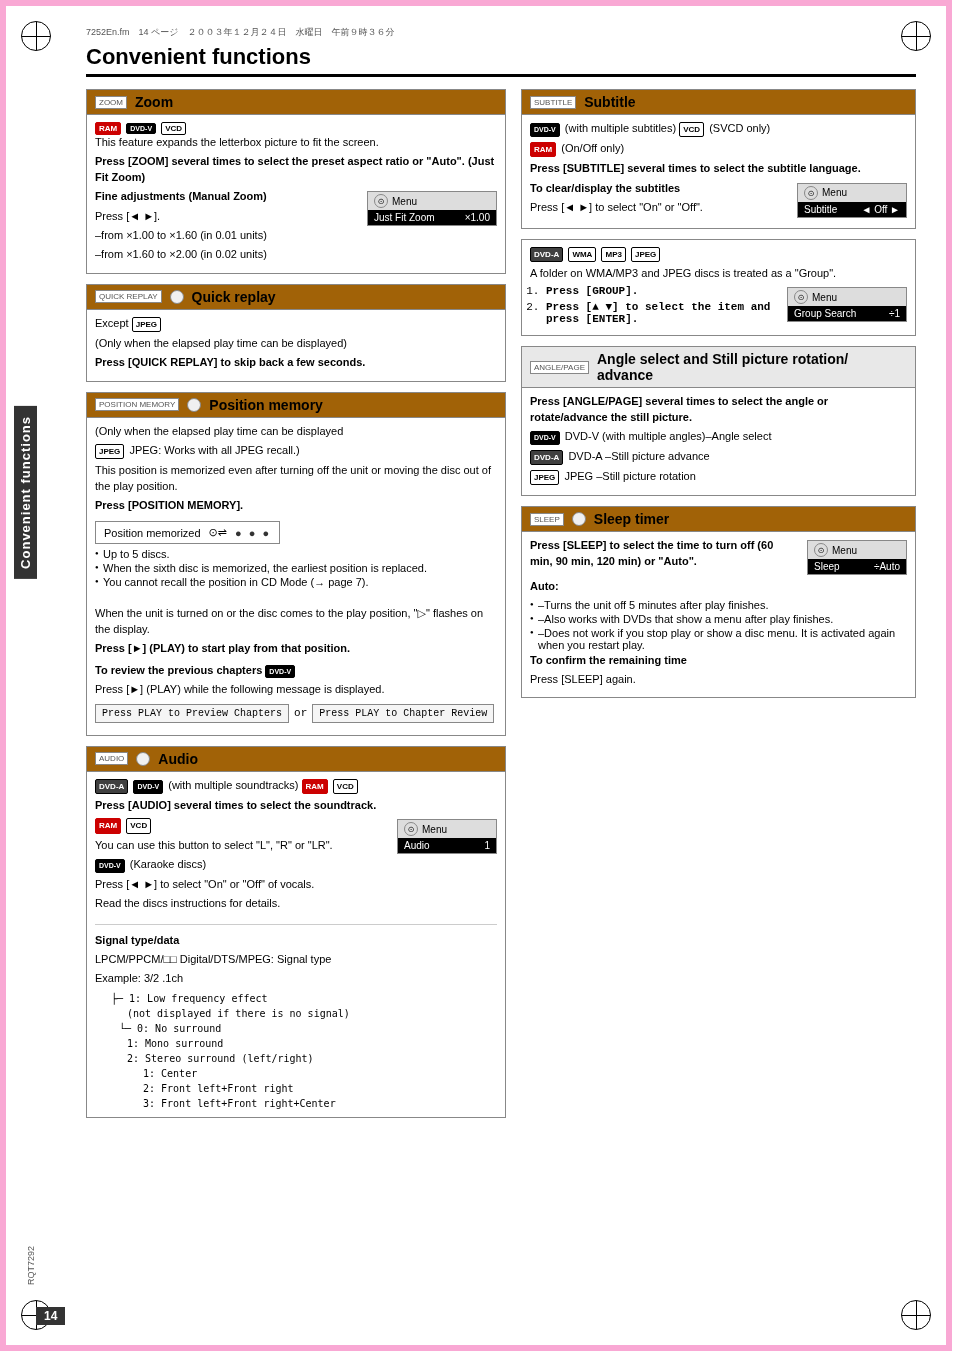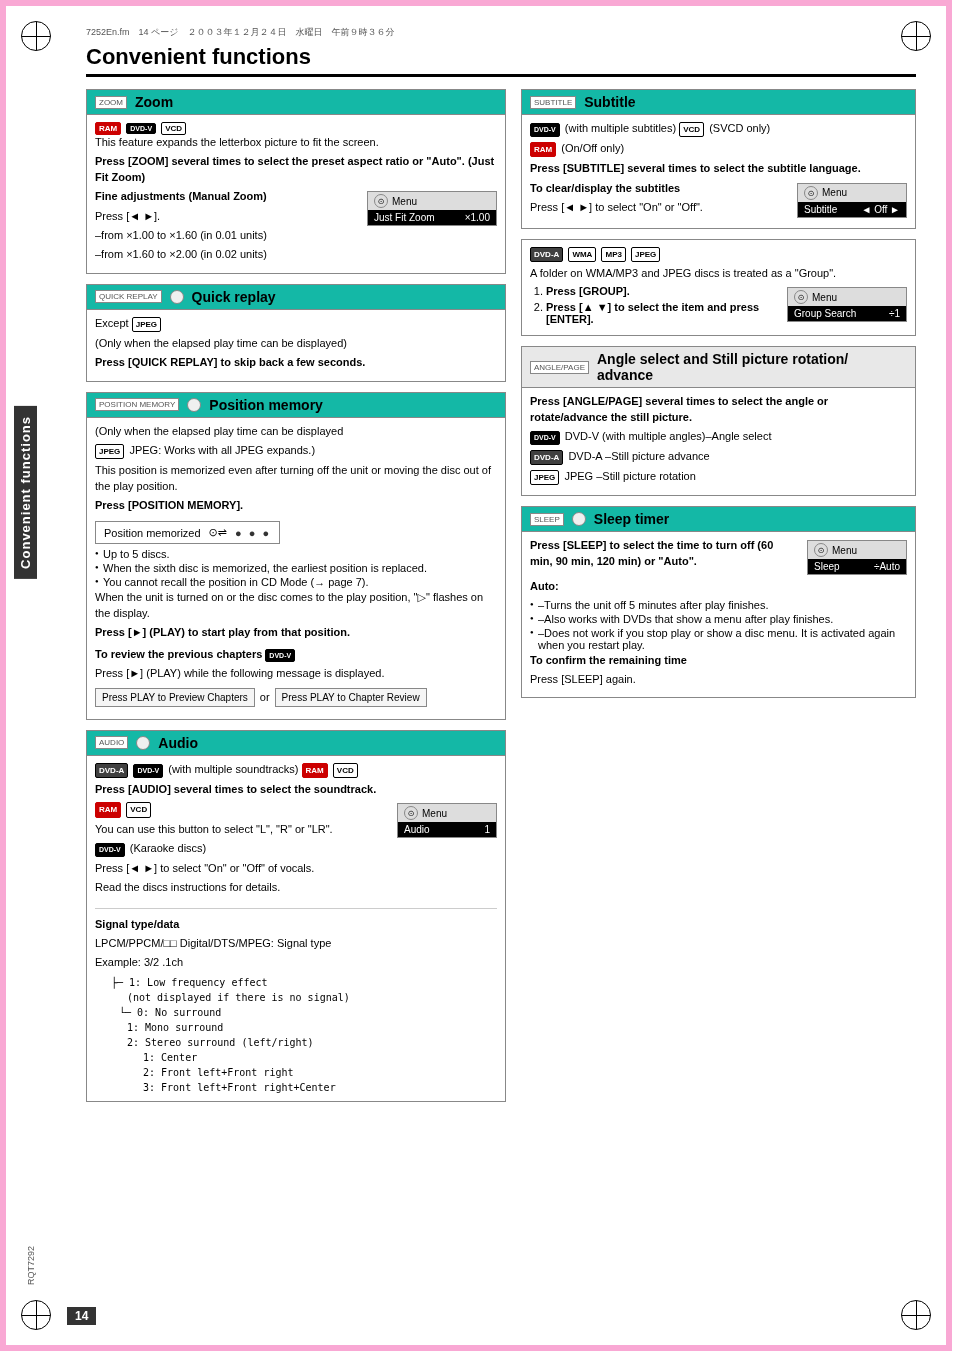--- a/index.html
+++ b/index.html
@@ -69,21 +69,21 @@
       gap: 15px;
       margin-left: 20px;
     }
     .left-col { flex: 0 0 420px; }
     .right-col { flex: 1; }
     .section-box {
       border: 1px solid #888;
       margin-bottom: 10px;
     }
     .section-header {
-      background: #14b8a6;
+      background: #a16207;
       border-bottom: 1px solid #888;
       padding: 4px 8px;
       display: flex;
       align-items: center;
       gap: 8px;
     }
     .section-label-tag {
       font-size: 8px;
       border: 1px solid #888;
       padding: 1px 3px;
@@ -140,28 +140,29 @@
       font-size: 10px;
     }
     .bullet-list { list-style: none; padding: 0; }
     .bullet-list li { padding-left: 8px; position: relative; margin-bottom: 2px; }
     .bullet-list li::before { content: '●'; position: absolute; left: 0; font-size: 6px; top: 2px; }
     .press-play-boxes {
       display: flex;
       align-items: center;
       gap: 5px;
       margin: 6px 0;
+      font-family: Liberation Mono, monospace;
     }
     .press-box {
       border: 1px solid #888;
       padding: 3px 6px;
       font-size: 10px;
       background: #f5f5f5;
     }
-    .numbered-list { list-style: decimal; padding-left: 16px; }
+    .numbered-list { list-style: decimal; padding-left: 16px; font-family: Liberation Mono, monospace; }
     .numbered-list li { margin-bottom: 4px; }
     .position-mem-display {
       border: 1px solid #888;
       padding: 4px 8px;
       display: inline-flex;
       align-items: center;
       gap: 8px;
       margin: 4px 0;
       font-size: 11px;
     }
@@ -174,21 +175,20 @@
     }
     .page-number {
       position: absolute;
       bottom: 20px;
       left: 30px;
       background: #333;
       color: #fff;
       font-weight: bold;
       padding: 2px 8px;
       font-size: 12px;
-      margin-left: 31px;
     }
     .rqt-label {
       position: absolute;
       bottom: 60px;
       left: 20px;
       font-size: 9px;
       writing-mode: vertical-rl;
       transform: rotate(180deg);
       color: #555;
     }
@@ -292,35 +292,35 @@
       <div class="section-box">
         <div class="section-header">
           <span class="section-label-tag">POSITION MEMORY</span>
           <span class="circle-icon"></span>
           <span class="section-title">Position memory</span>
         </div>
         <div class="section-body">
           <p>(Only when the elapsed play time can be displayed</p>
           <p>
             <span class="badge badge-jpeg">JPEG</span>
-            <span>JPEG: Works with all JPEG expands.)</span>
+            <span>JPEG: Works with all JPEG recall.)</span>
           </p>
           <p>This position is memorized even after turning off the unit or moving the disc out of the play position.</p>
           <p class="bold">Press [POSITION MEMORY].</p>
           <div class="position-mem-display">
             <span>Position memorized</span>
             <span> ⊙⇌ </span>
             <span class="dots">● ● ●</span>
           </div>
           <ul class="bullet-list">
             <li>Up to 5 discs.</li>
             <li>When the sixth disc is memorized, the earliest position is replaced.</li>
             <li>You cannot recall the position in CD Mode (→ page 7).</li>
           </ul>
-          <p style="margin-top:2px;">When the unit is turned on or the disc comes to the play position, "▷" flashes on the display.</p>
+          <p style="margin-top:18px;">When the unit is turned on or the disc comes to the play position, "▷" flashes on the display.</p>
           <p class="bold">Press [►] (PLAY) to start play from that position.</p>
 
           <div class="sub-section">
             <p>
               <span class="bold">To review the previous chapters</span>
               <span class="badge badge-dvdv">DVD-V</span>
             </p>
             <p>Press [►] (PLAY) while the following message is displayed.</p>
             <div class="press-play-boxes">
               <div class="press-box">Press PLAY to Preview Chapters</div>

